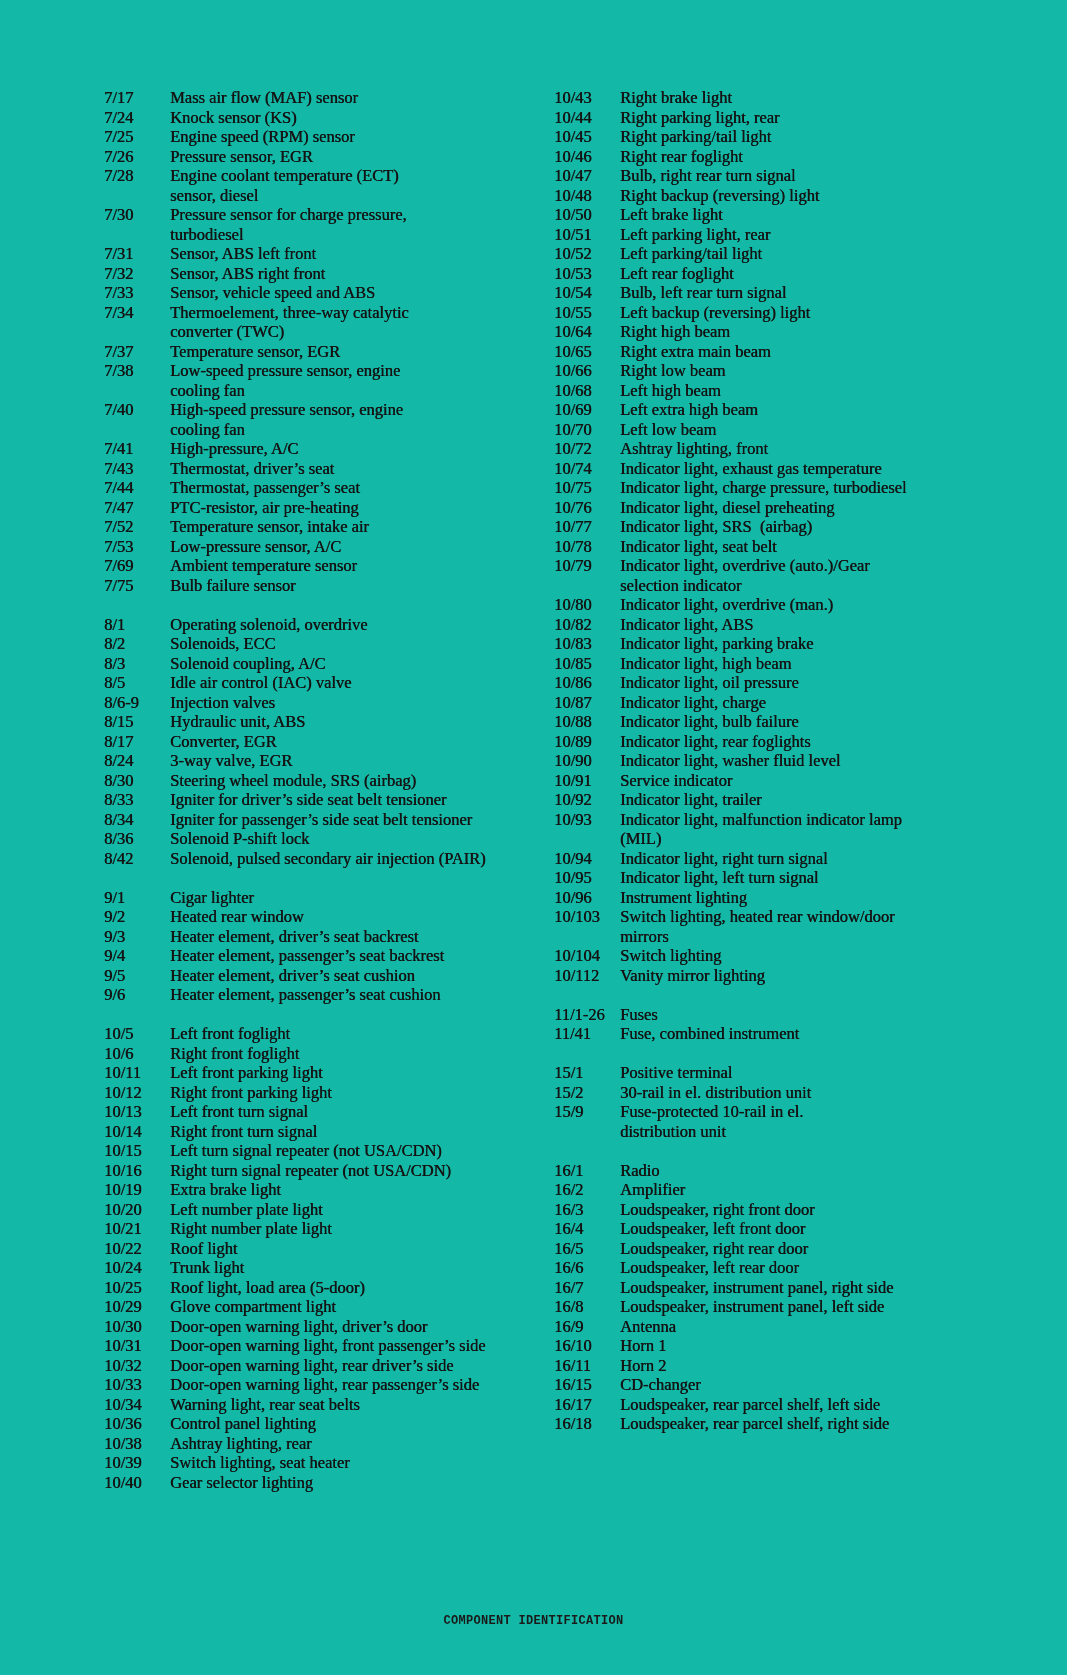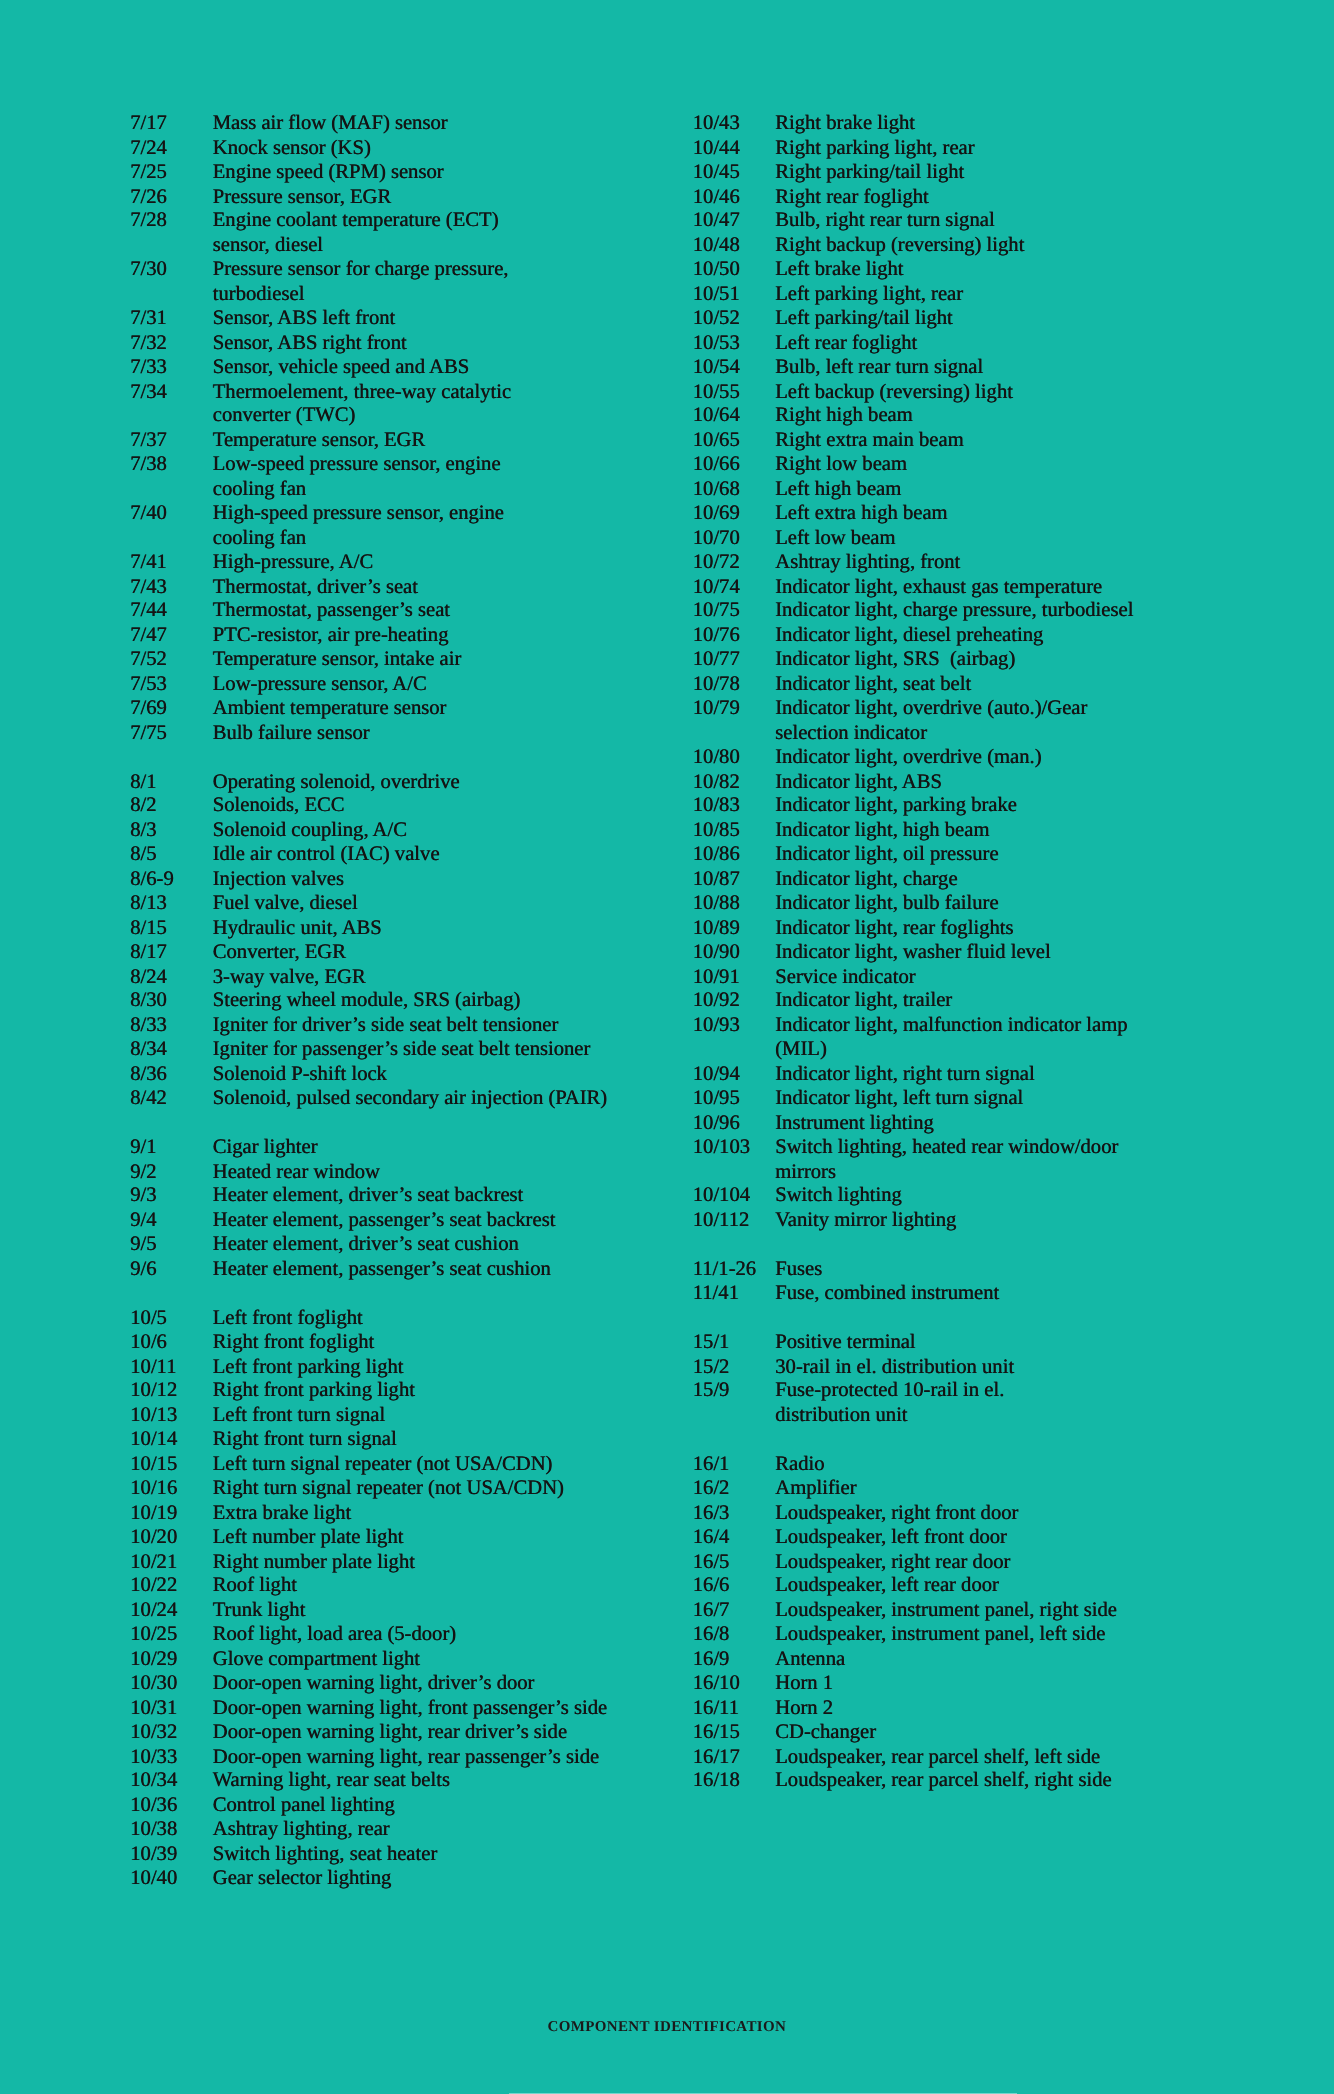--- a/index.html
+++ b/index.html
@@ -24,21 +24,21 @@
     text-shadow: 0.4px 0 0 currentColor; 
   }
   .code { flex: 0 0 66px; white-space: pre; }
   .desc { white-space: pre; }
   .footer {
     position: absolute;
     left: 0;
     right: 0;
     top: 1614px;
     text-align: center;
-    font-family: Liberation Serif, serif;
+    font-family: Liberation Mono, monospace;
     font-weight: bold;
     font-size: 12px;
     letter-spacing: 0.3px;
     color: #1a1a1a;
   }
 </style>
 </head>
 <body>
 
 <div class="page">
@@ -149,24 +149,20 @@
   </div>
         <div class="row">
     <span class="code">8/5</span>
     <span class="desc">Idle air control (IAC) valve</span>
   </div>
         <div class="row">
     <span class="code">8/6-9</span>
     <span class="desc">Injection valves</span>
   </div>
         <div class="row">
-    <span class="code">8/13</span>
-    <span class="desc">Fuel valve, diesel</span>
-  </div>
-        <div class="row">
     <span class="code">8/15</span>
     <span class="desc">Hydraulic unit, ABS</span>
   </div>
         <div class="row">
     <span class="code">8/17</span>
     <span class="desc">Converter, EGR</span>
   </div>
         <div class="row">
     <span class="code">8/24</span>
     <span class="desc">3-way valve, EGR</span>

